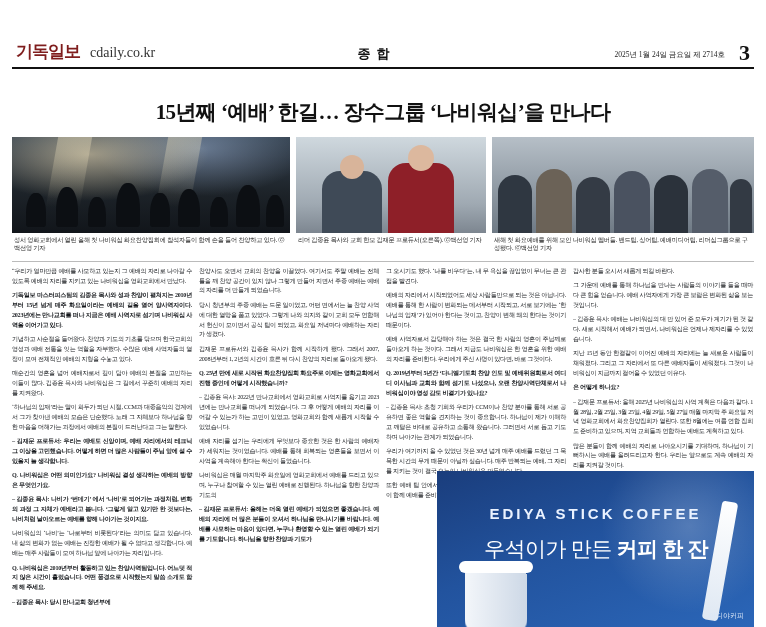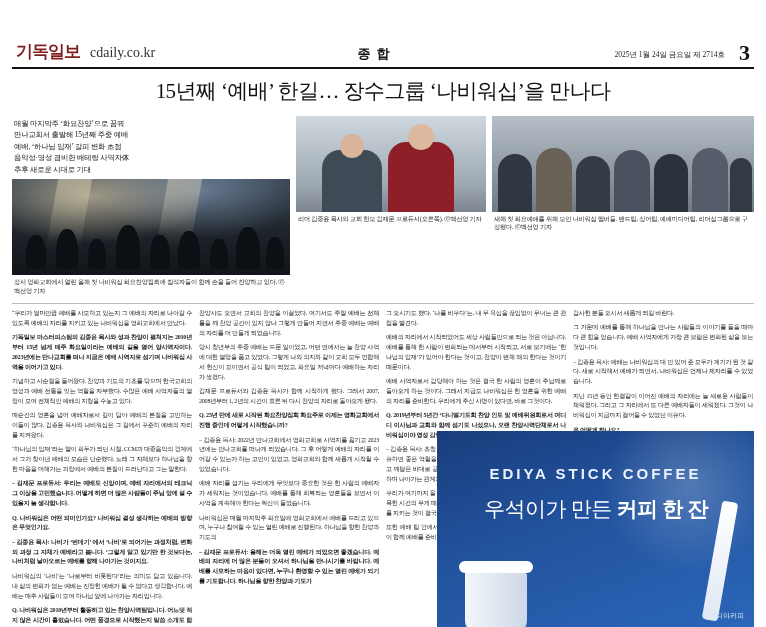--- a/index.html
+++ b/index.html
@@ -34,23 +34,23 @@
   .issue-info {
     margin-left:auto; font-size:7.5px; color:#222; padding-bottom:3px;margin-top:44px;
   }
   .page-num {
     font-size:22px; font-weight:bold; margin-left:6px; line-height:0.9;
   }
 
   
   .headline {
     text-align:center;
-    font-size:21px; font-weight:normal;
+    font-size:21px; font-weight:bold;
     letter-spacing:-0.6px;
-    padding:8px 0 11px 0;
+    padding:29px 0 11px 0;
   }
 
   
   .photo-row { display:flex; gap:6px; }
   .lead-block { width:278px; }
   .lead-text {
     font-size:7.4px; line-height:1.55; color:#111;
     padding:2px 4px 4px 2px; letter-spacing:-0.2px;
   }
   .photo { position:relative; overflow:hidden; }
@@ -97,21 +97,21 @@
   }
   .col { width:180px; font-size:6.1px; line-height:1.62; letter-spacing:-0.25px; color:#15181c; text-align:justify; }
   .col p { margin:0 0 4.5px 0; }
   .col p.q { font-weight:bold; }
   .col p.a { }
   .col p.sub { font-weight:bold; }
 
   
   .ad {
     position:absolute; right:12px; bottom:0;
-    width:317px; height:196px;
+    width:317px; height:156px;
     background:linear-gradient(160deg,#1a3d7c 0%, #22539e 45%, #2b66b8 100%);
     color:#fff; overflow:hidden;text-decoration:underline;
   }
   .ad .glow { position:absolute; right:-30px; top:-40px; width:190px; height:190px; border-radius:50%;
     background:radial-gradient(circle, rgba(255,255,255,0.22), rgba(255,255,255,0) 65%); }
   .ad .brand {
     position:absolute; top:34px; left:0; right:0; text-align:center;
     font-family:"Liberation Sans", sans-serif;
     font-size:15px; letter-spacing:3px; font-weight:bold; color:#eaf2ff;
   }
@@ -154,25 +154,20 @@
     <div class="section-name">종합</div>
     <div class="issue-info">2025년 1월 24일 금요일 제 2714호</div>
     <div class="page-num">3</div>
   </div>
 
   <div class="headline">15년째 ‘예배’ 한길… 장수그룹 ‘나비워십’을 만나다</div>
 
   <div class="photo-row">
 
     <div class="lead-block">
-      <div class="lead-text" style="white-space:pre-line;">매월 마지막주 ‘화요찬양’으로 꿈꿔
-만나교회서 출발해 15년째 주중 예배
-예배, ‘하나님 임재’ 갈피 변화 초점
-음악성·영성 겸비한 배테랑 사역자体
-추후 새로운 시대로 기대</div>
       <div class="photo ph1">
         <div class="stage"></div>
         <div class="beam" style="left:40px"></div>
         <div class="beam" style="left:150px"></div>
         <div class="band">
           <div class="fig" style="left:14px;width:20px;height:34px"></div>
           <div class="fig" style="left:44px;width:22px;height:40px"></div>
           <div class="fig" style="left:76px;width:18px;height:30px"></div>
           <div class="fig" style="left:104px;width:24px;height:44px"></div>
           <div class="fig" style="left:138px;width:20px;height:34px"></div>

